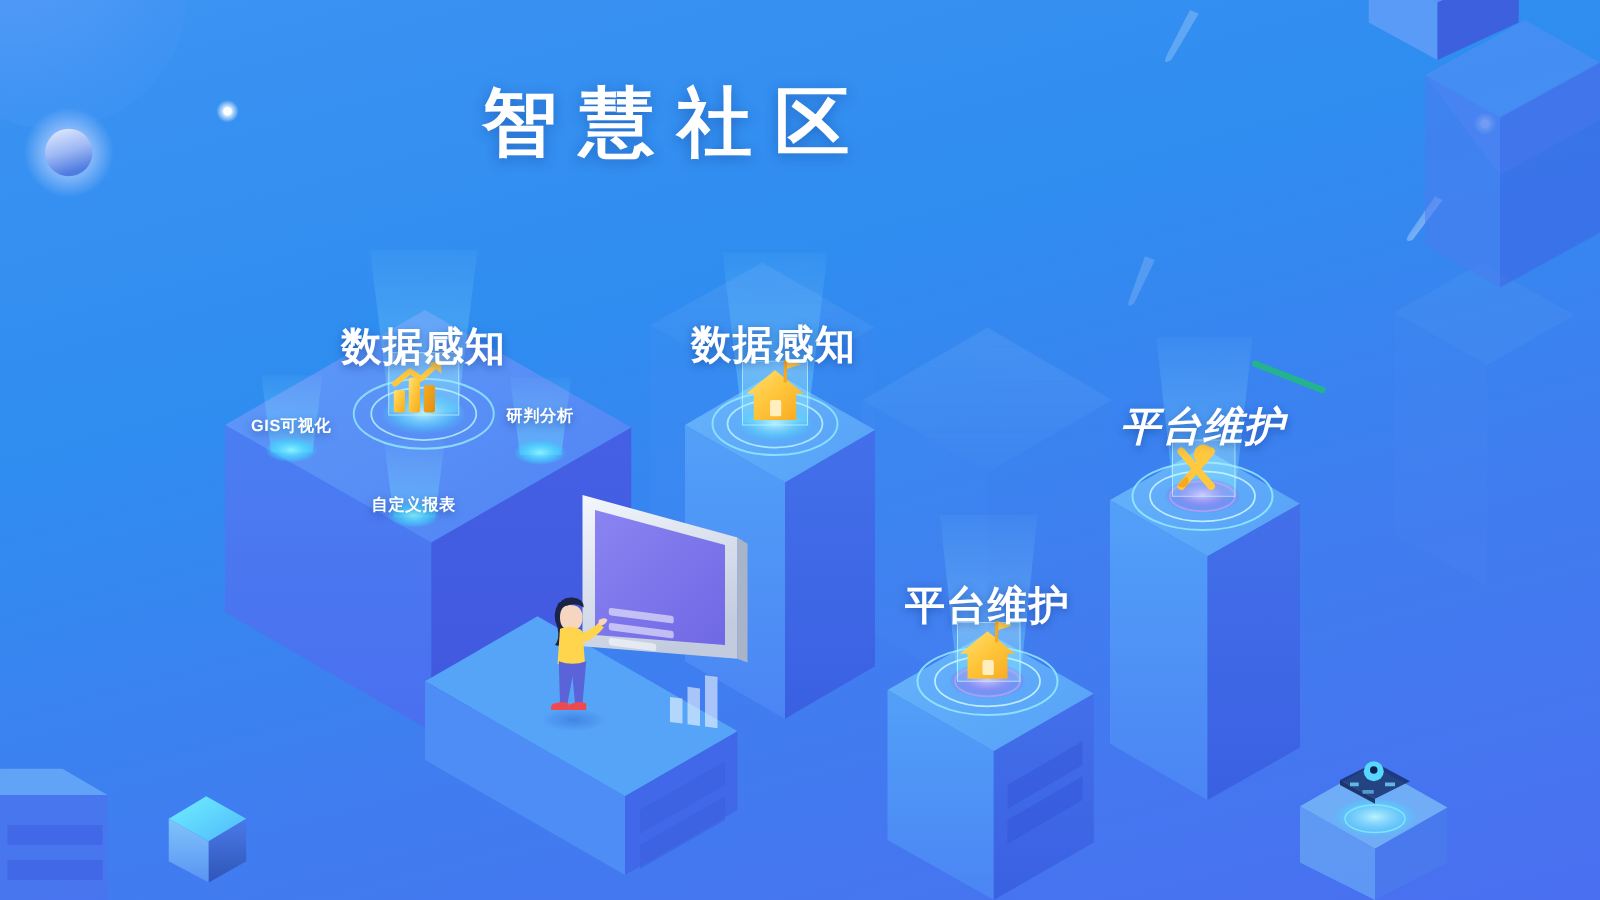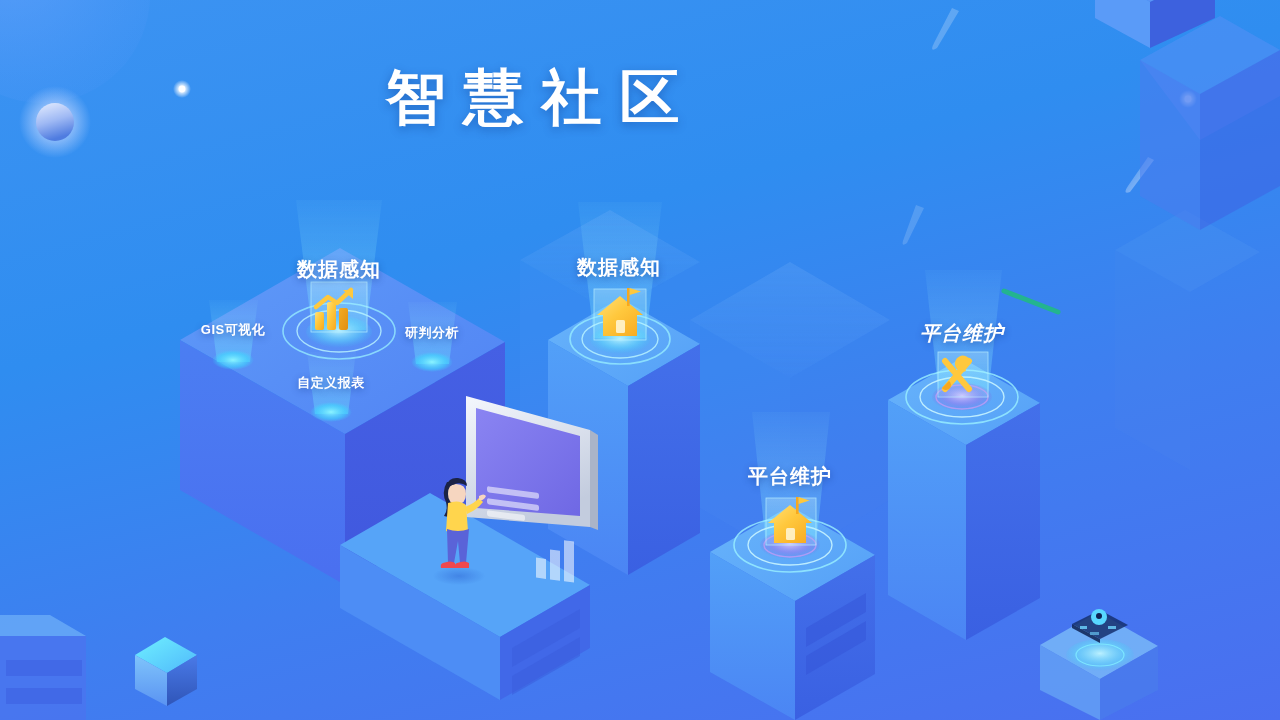--- a/index.html
+++ b/index.html
@@ -22,30 +22,30 @@
     text-shadow:0 3px 10px rgba(10,40,120,.35);
     z-index:40;
   }
 
   
   .node-label {
     position:absolute; z-index:45; color:#ffffff; font-weight:bold;
     white-space:nowrap; text-shadow:0 2px 7px rgba(12,45,125,.45);
     transform:translateX(-50%);
   }
-  .lbl-main { font-size:20px; letter-spacing:1px;text-align:right; }
+  .lbl-main { font-size:32px; letter-spacing:1px;text-align:right; }
   .lbl-sub  { font-size:13px; letter-spacing:.5px; }
 
   #lbl-data       { left:339px; top:256px; }
   #lbl-manage     { left:619px; top:254px; }
   #lbl-govern     { left:790px; top:463px; }
   #lbl-platform   { left:962px; top:320px;font-style:italic; }
-  #lbl-gis        { left:233px; top:321px; }
+  #lbl-gis        { left:233px; top:332px; }
   #lbl-judge      { left:432px; top:324px; }
-  #lbl-report     { left:331px; top:374px; }
+  #lbl-report     { left:331px; top:395px; }
 </style>
 </head>
 <body>
 
 <div id="stage">
 
   <svg class="layer" viewBox="0 0 1280 720">
     <defs>
       <radialGradient id="gBigCircle" cx="35%" cy="30%" r="75%">
         <stop offset="0%" stop-color="#6fa6ff" stop-opacity=".55"></stop>

